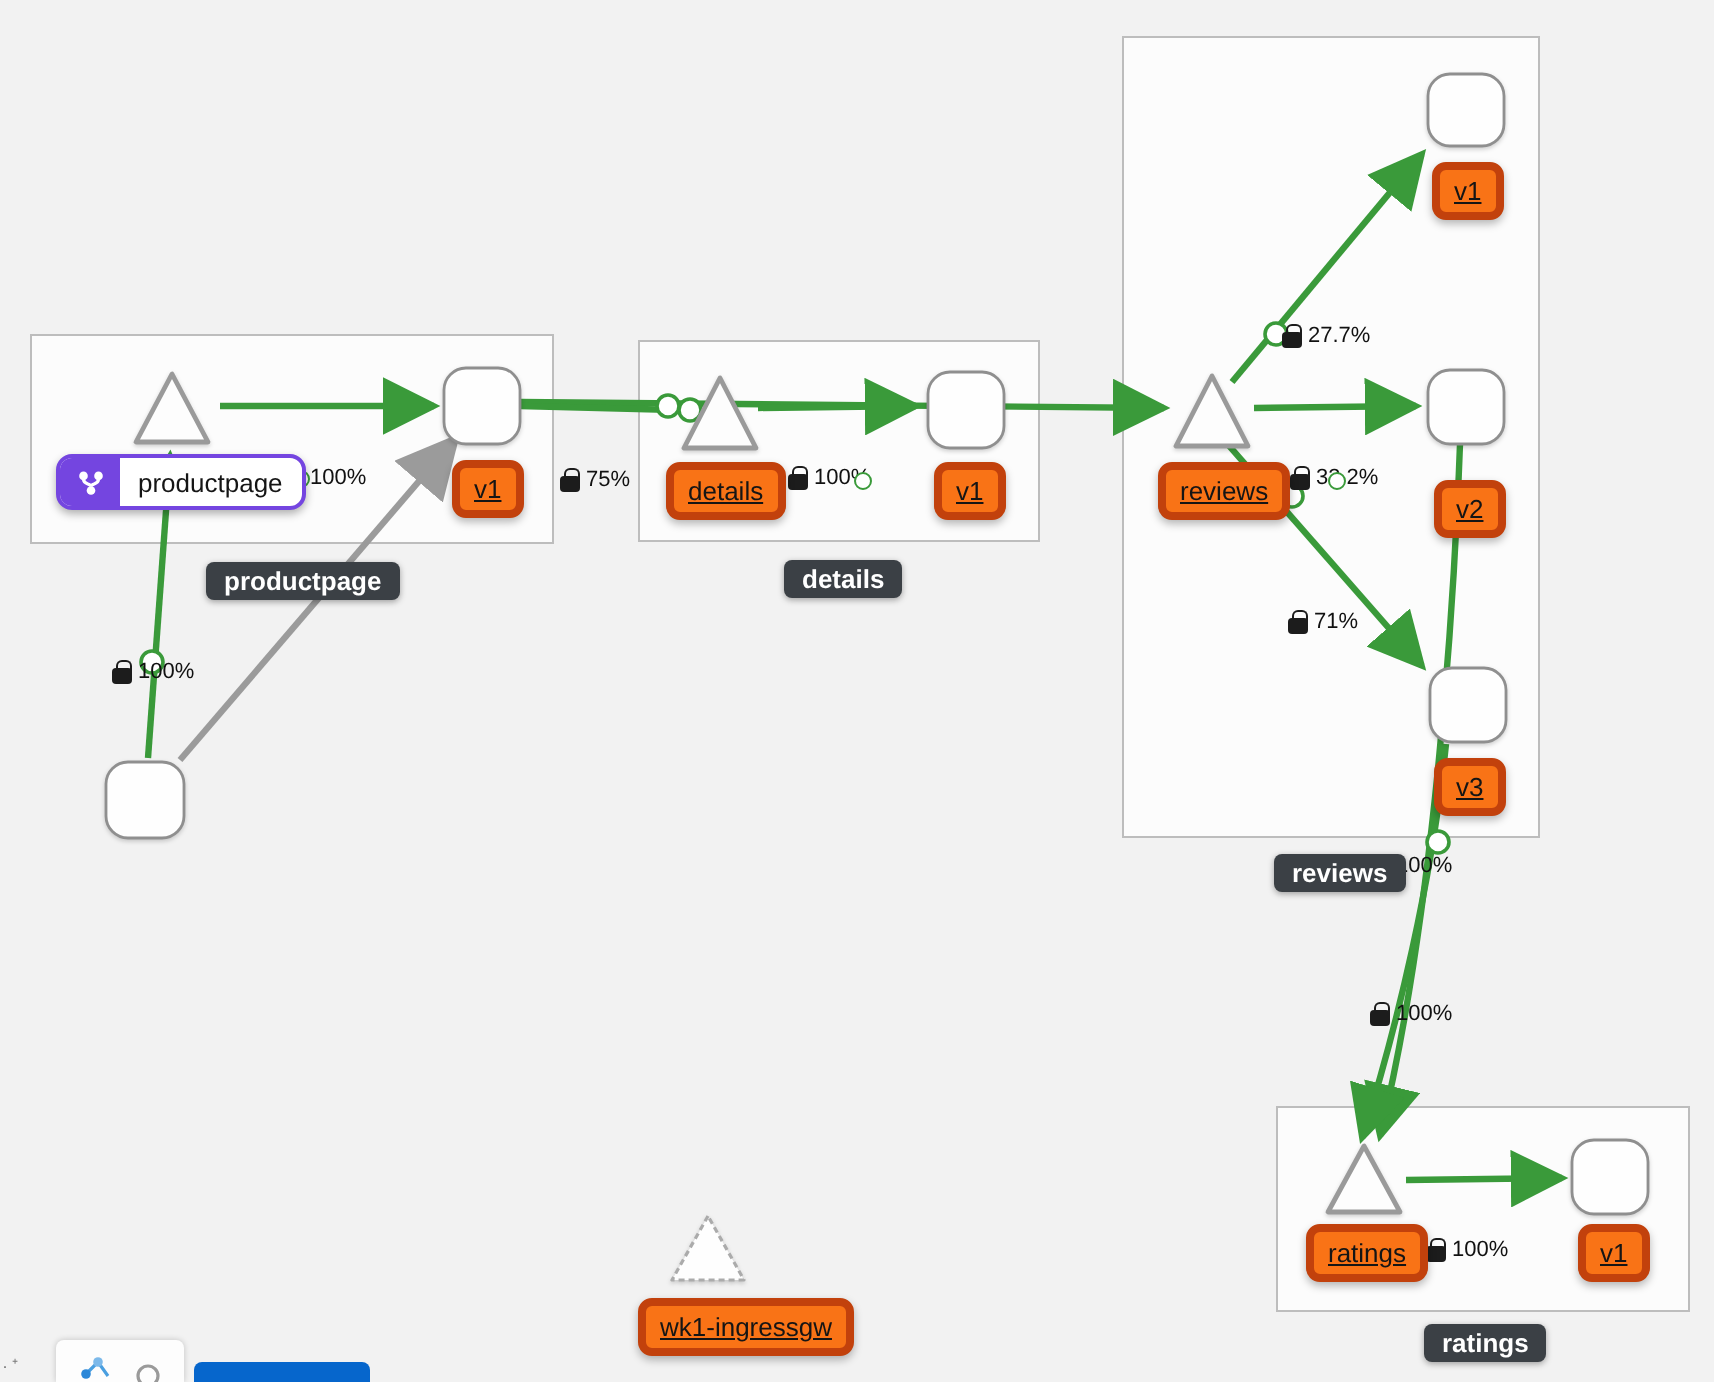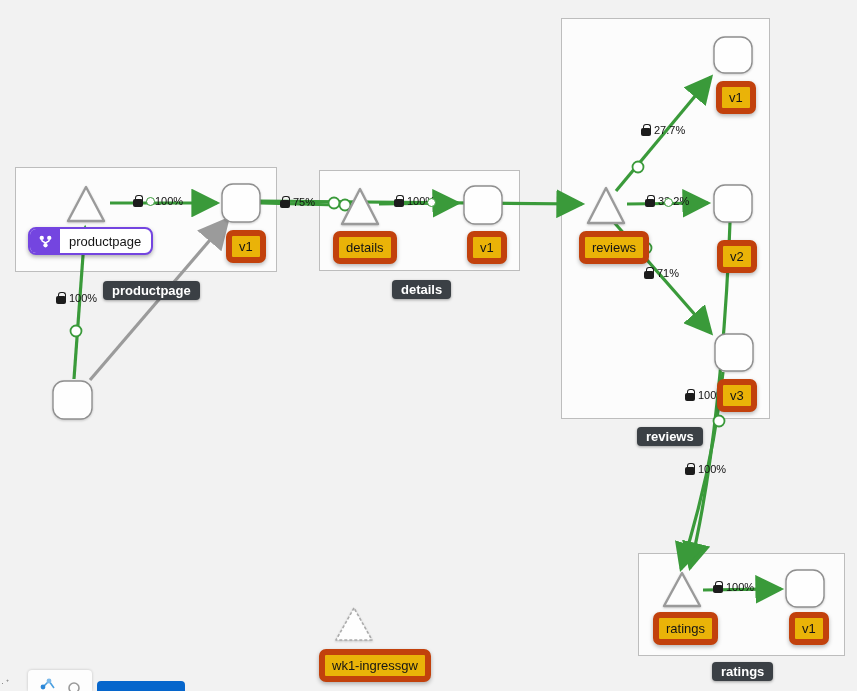--- a/index.html
+++ b/index.html
@@ -10,24 +10,24 @@
   }
   
   .gbox {
     position:absolute; background:#fcfcfc;
     border:1px solid #bdbdbd;
   }
   
   svg.layer { position:absolute; left:0; top:0; }
   
   .nlabel {
-    position:absolute; background:#eab308; border:6px solid #c2410c;
+    position:absolute; background:#f97316; border:4px solid #c2410c;
     border-radius:7px; box-shadow:0 2px 4px rgba(0,0,0,.28);
     font-size:13px; color:#151515; text-align:center;
-    padding:2px 7px; line-height:17px; white-space:nowrap; z-index:6;
+    padding:2px 7px; line-height:17px; white-space:nowrap; z-index:6;text-decoration:underline;
   }
   .nlabel.two-line { white-space:normal; width:104px; padding:2px 4px; }
   
   .badged {
     position:absolute; display:flex; align-items:stretch;
     border:2px solid #7445e0; border-radius:8px; background:#fff;
     box-shadow:0 2px 4px rgba(0,0,0,.3); overflow:hidden; z-index:6;
   }
   .badged .badge {
     width:30px; background:#7445e0; display:flex;
@@ -40,21 +40,21 @@
   
   .gtitle {
     position:absolute; background:#3b4045; color:#ffffff;
     font-size:13px; font-weight:bold; border-radius:4px;
     padding:2px 9px; box-shadow:0 1px 3px rgba(0,0,0,.35);
     white-space:nowrap; z-index:7;
   }
   
   .elabel {
     position:absolute; display:flex; align-items:center; gap:3px;
-    font-size:11px; color:#111; z-index:5; white-space:nowrap;
+    font-size:11px; color:#111; z-index:5; white-space:nowrap;margin-top:38px;
   }
   .lock {
     position:relative; display:inline-block; width:10px; height:8px;
     background:#1c1c1c; border-radius:2px; margin-top:3px; flex:none;
   }
   .lock::before {
     content:""; position:absolute; top:-4px; left:2px; width:6px; height:5px;
     border:1.5px solid #1c1c1c; border-bottom:none; border-radius:3px 3px 0 0;
   }
   .ocirc {

